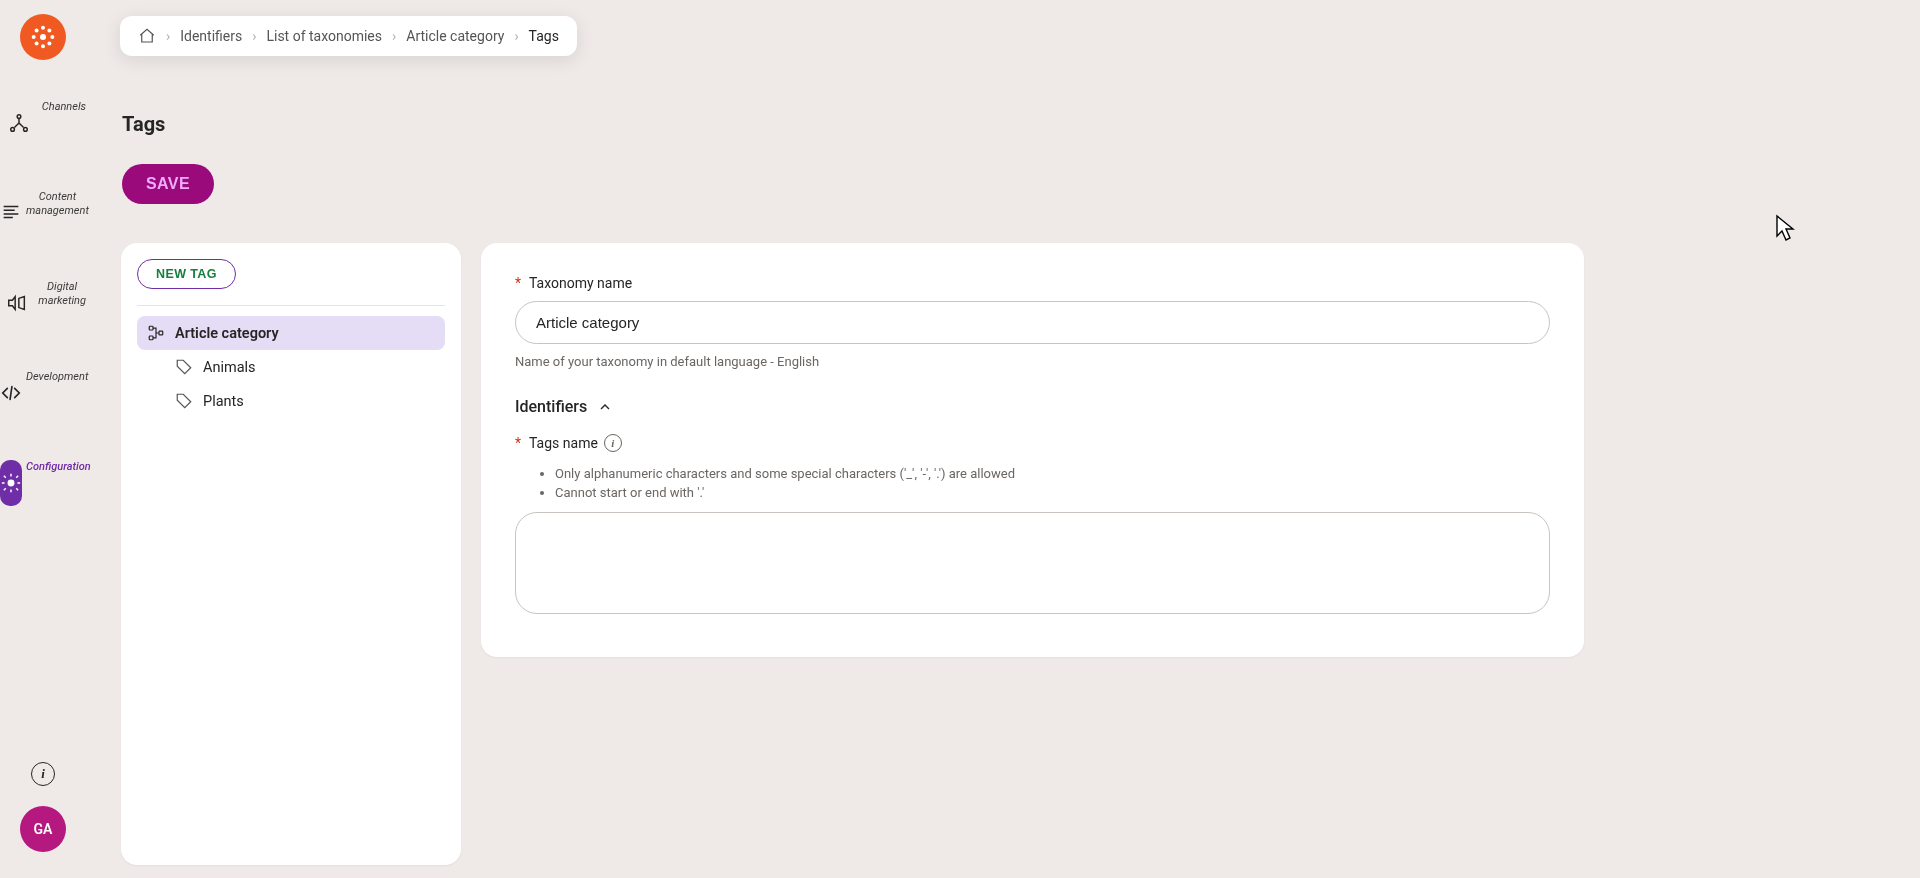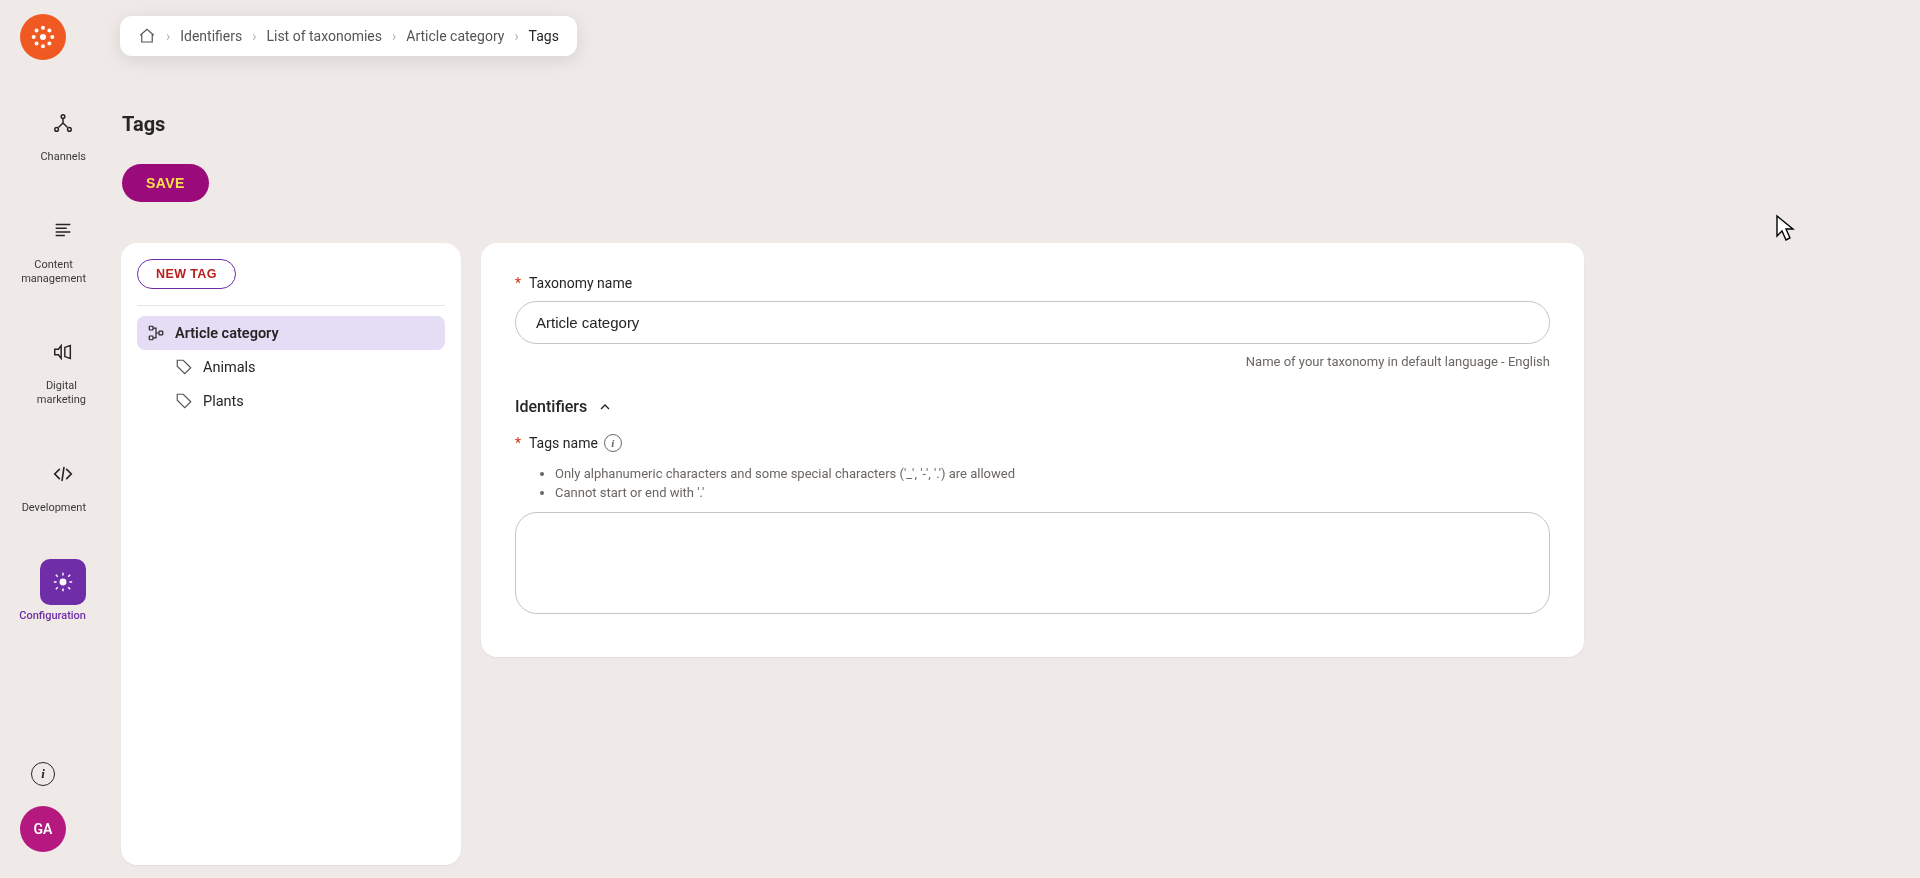--- a/index.html
+++ b/index.html
@@ -26,25 +26,26 @@
   .logo {
     width: 46px; height: 46px;
     border-radius: 50%;
     background: #f05a22;
     display: flex; align-items: center; justify-content: center;
     margin-bottom: 40px;
   }
   .logo svg { width: 28px; height: 28px; }
   .nav-item {
     width: 100%;
-    display: flex; flex-direction: column; align-items: flex-end;
+    display: flex; flex-direction: row; align-items: flex-start;
     gap: 4px;
     margin-bottom: 44px;
     cursor: pointer;
     color: #3b3a39;
+    font-style: italic;
   }
   .nav-icon {
     width: 46px; height: 46px;
     border-radius: 10px;
     display:flex; align-items:center; justify-content:center;
   }
   .nav-icon svg { width: 22px; height: 22px; }
   .nav-label { font-size: 11px; text-align: center; line-height: 1.25; }
   .nav-item.active .nav-icon { background: #6f2da8; }
   .nav-item.active .nav-icon svg { stroke: #fff; fill:#fff; }
@@ -97,44 +98,44 @@
   .page-title {
     position: absolute;
     left: 122px; top: 112px;
     font-size: 20px;
     font-weight: 700;
   }
   .save-btn {
     position: absolute;
     left: 122px; top: 164px;
     background: #9a0a7a;
-    color: #fde047;
+    color: #f0abfc;
     border: none;
     border-radius: 22px;
     padding: 11px 24px;
-    font-size: 14px; font-weight: 700;
+    font-size: 16px; font-weight: 700;
     letter-spacing: 0.4px;
     cursor:pointer;
   }
 
   
   .tree-panel {
     position:absolute;
     left: 121px;
     top: 243px;
     width: 340px;
     height: 622px;
     background:#fff;
     border-radius: 16px;
     box-shadow: 0 1px 2px rgba(0,0,0,0.05);
     padding: 16px 16px;
   }
   .new-tag-btn {
     border:1.5px solid #6f2da8;
-    color:#b91c1c;
+    color:#15803d;
     background:#fff;
     border-radius:20px;
     padding: 7px 18px;
     font-size:12.5px; font-weight:700;
     letter-spacing:0.4px;
     cursor:pointer;
   }
   .tree-divider {
     border:none; border-top:1px solid #e8e4e1;
     margin: 16px 0 10px;
@@ -173,21 +174,20 @@
     border-radius: 22px;
     padding: 12px 20px;
     font-size: 15px;
     outline: none;
     color:#262524;
   }
   .helper {
     font-size: 13px;
     color: #6b6662;
     margin-top: 10px;
-    text-align: right;
   }
   .section-header {
     display:flex; align-items:center; gap:10px;
     font-size: 16px; font-weight:500;
     margin: 28px 0 18px;
     cursor:pointer;
   }
   .section-header svg { width:16px; height:16px; }
   .info-icon {
     width:18px; height:18px; border:1.5px solid #6b6662; border-radius:50%;

